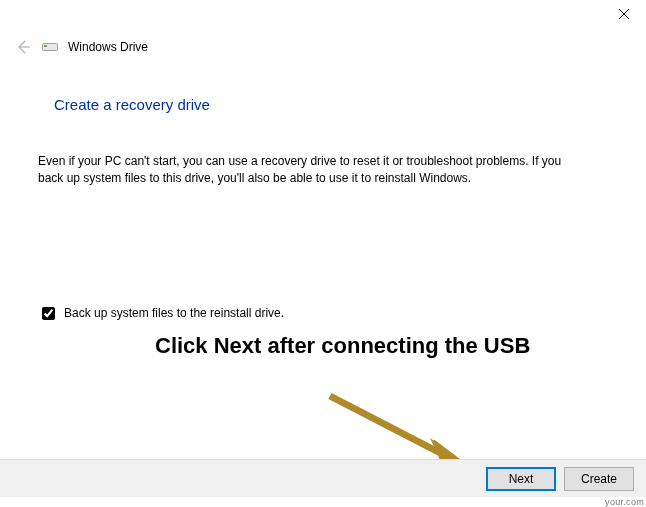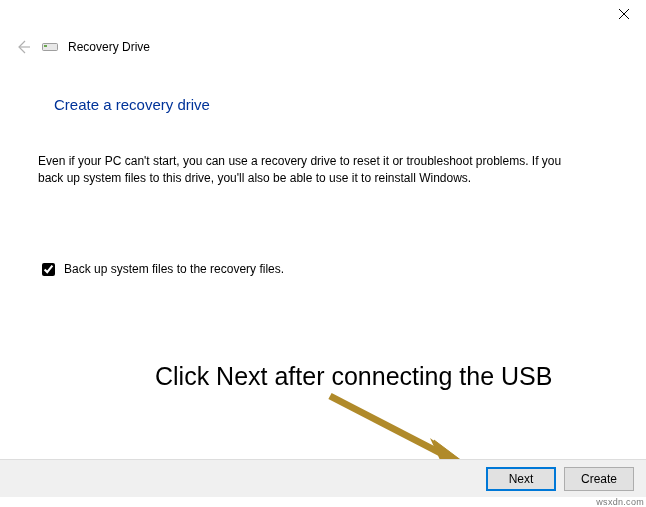--- a/index.html
+++ b/index.html
@@ -54,44 +54,43 @@
   .heading {
     color: #003399;
     font-size: 15px;
     font-weight: 400;
     margin: 8px 0 40px 16px;
   }
   .body-text {
     font-size: 12px;
     color: #000;
     line-height: 1.45;
-    margin-bottom: 72px;
+    margin-bottom: 116px;
     max-width: 540px;
   }
   .checkbox-row {
     display: flex;
     align-items: center;
     gap: 6px;
     font-size: 12px;
     margin-bottom: 10px;
   }
   .checkbox-row input[type=checkbox] {
     width: 13px; height: 13px;
     accent-color: #000;
   }
   .annotation {
     position: absolute;
     left: 155px;
     top: 332px;
     font-family: "Century Gothic", "Futura", Arial, sans-serif;
-    font-size: 25px;
-    font-weight: normal;
+    font-size: 22px;
+    font-weight: bold;
     color: #000;
     line-height: 1.3;
-    margin-top: 28px;
   }
   .arrow-annot {
     position: absolute;
     left: 322px;
     top: 388px;
   }
   .button-bar {
     position: absolute;
     bottom: 10px; left: 0; right: 0;
     height: 38px;
@@ -144,39 +143,39 @@
         <path d="M10 2 L4 8 L10 14" stroke="#b0b0b0" stroke-width="1.2"></path>
         <line x1="4" y1="8" x2="15" y2="8" stroke="#b0b0b0" stroke-width="1.2"></line>
       </svg>
   </div>
   <span class="drive-icon">
     <svg viewBox="0 0 16 12">
         <rect x="0.5" y="2.5" width="15" height="7" rx="1" fill="#e8e8e8" stroke="#888" stroke-width="0.8"></rect>
         <rect x="2" y="4" width="3" height="2" fill="#6aa84f"></rect>
       </svg>
   </span>
-  <span class="win-title">Recovery Drive</span>
+  <span class="win-title">Windows Drive</span>
 </div>
 
 <div class="content">
   <div class="heading">Create a recovery drive</div>
   <div class="body-text">Even if your PC can't start, you can use a recovery drive to reset it or troubleshoot problems. If you back up system files to this drive, you'll also be able to use it to reinstall Windows.</div>
   <label class="checkbox-row">
     <input type="checkbox" checked="" style="">
-    <span>Back up system files to the recovery files.</span>
+    <span>Back up system files to the reinstall drive.</span>
   </label>
 </div>
 
 <div class="annotation">Click Next after connecting the USB</div>
 
 <svg class="arrow-annot" width="170" height="100" viewBox="0 0 170 100">
   <line x1="8" y1="8" x2="128" y2="70" stroke="#b08a2a" stroke-width="7"></line>
   <polygon points="150,82 110,55 112,78 128,68 118,90" fill="none"></polygon>
   <polygon points="152,82 112,52 120,72 102,74 132,92" fill="#b08a2a" stroke="#b08a2a" stroke-width="1"></polygon>
   <polygon points="152,82 108,50 118,72 100,72 128,92" fill="#b08a2a"></polygon>
 </svg>
 
 <div class="button-bar">
   <button class="win-btn primary">Next</button>
   <button class="win-btn">Create</button>
 </div>
 
-<div class="watermark">wsxdn.com</div>
+<div class="watermark">your.com</div>
 
 </body></html>

